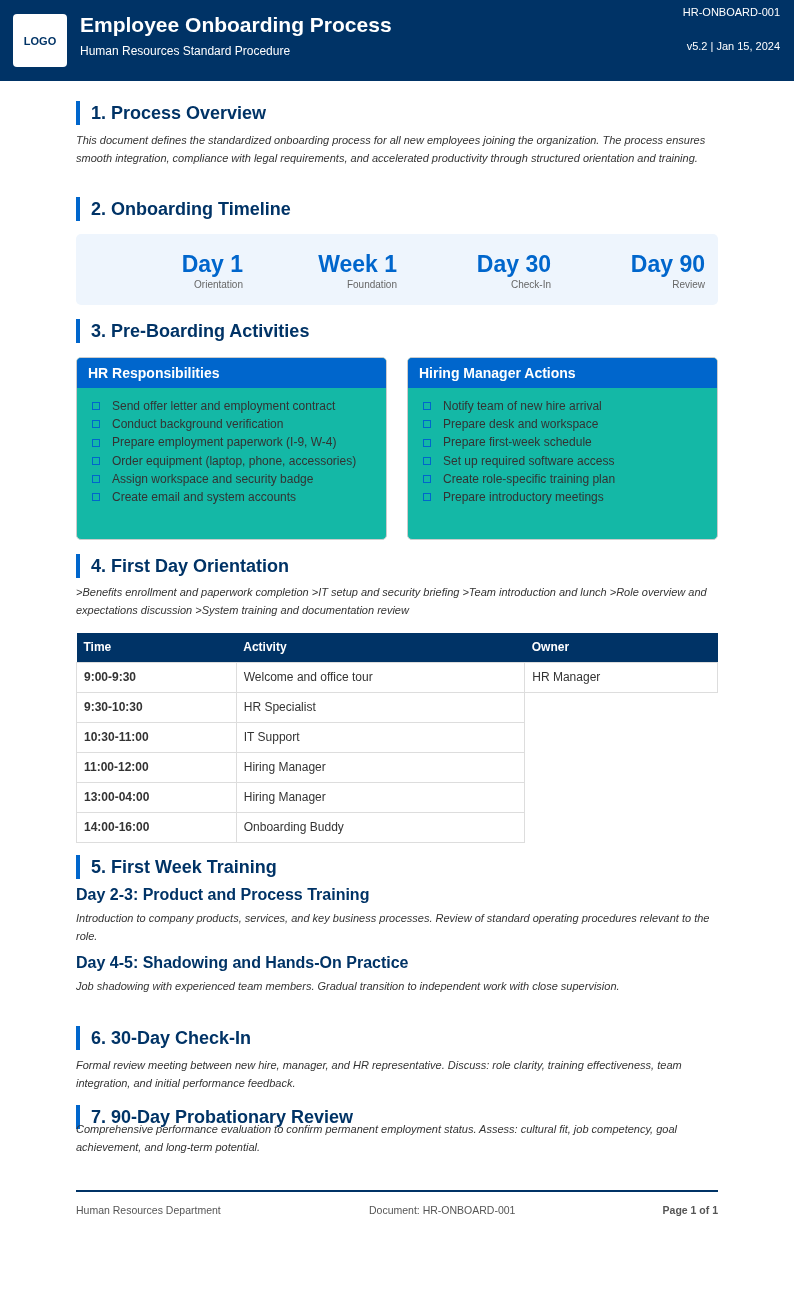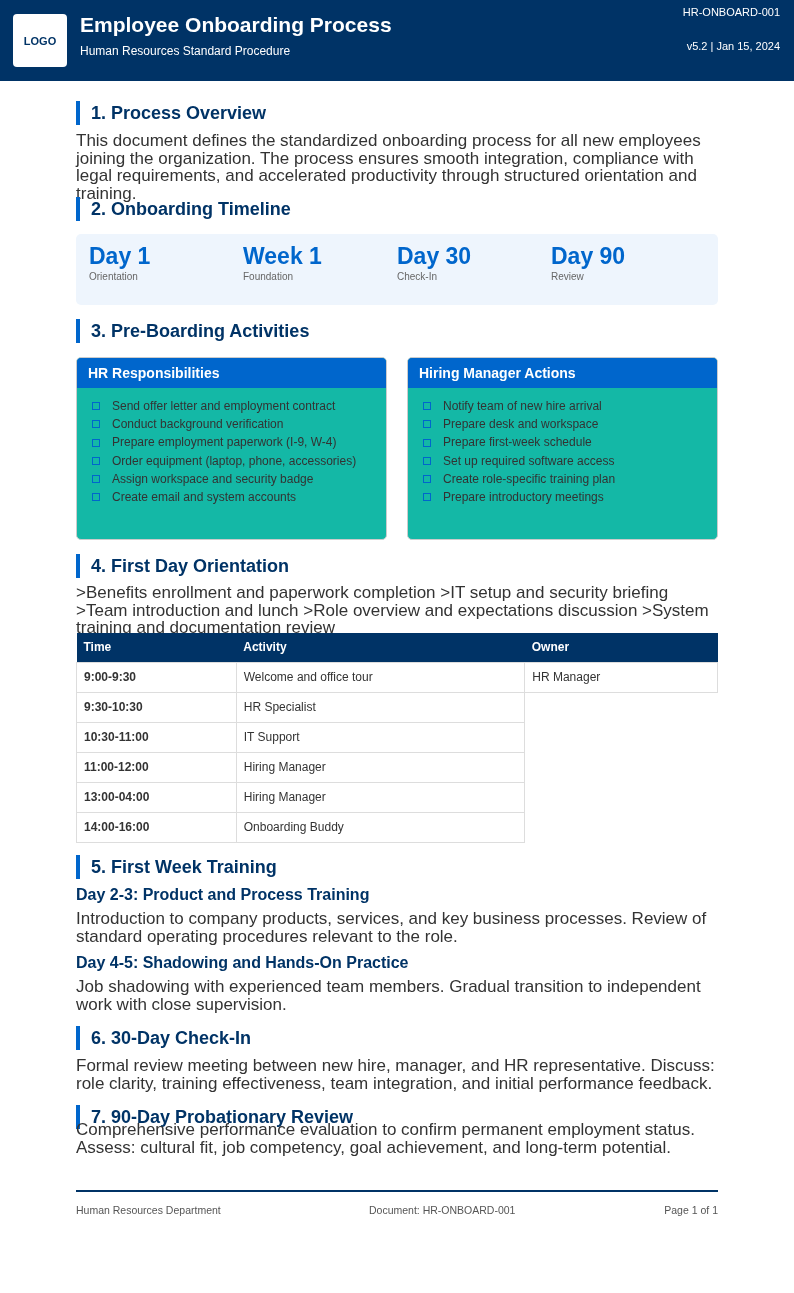--- a/index.html
+++ b/index.html
@@ -10,25 +10,25 @@
   .logo { position: absolute; left: 13px; top: 14px; width: 54px; height: 53px; background: #ffffff; border-radius: 4px;
           display: flex; align-items: center; justify-content: center; color: #003366; font-weight: bold; font-size: 11px; }
   .title { position: absolute; left: 80px; top: 13px; color: #ffffff; font-size: 21px; font-weight: bold; }
   .subtitle { position: absolute; left: 80px; top: 44px; color: #ffffff; font-size: 12px; }
   .meta1 { position: absolute; right: 14px; top: 6px; color: #ffffff; font-size: 11px; text-align: right; }
   .meta2 { position: absolute; right: 14px; top: 40px; color: #ffffff; font-size: 11px; text-align: right; }
 
   .content { position: absolute; left: 76px; top: 81px; width: 642px; }
   .h2 { position: absolute; left: 0; font-size: 18px; font-weight: bold; color: #003366; border-left: 4px solid #0066cc;
         padding-left: 11px; height: 24px; line-height: 24px; }
-  .p { position: absolute; left: 0; width: 642px; font-size: 17px; line-height: 17.5px; color: #333333; }
+  .p { position: absolute; left: 0; width: 642px; font-size: 11px; line-height: 17.5px; color: #333333; font-style: italic; }
   .h3 { position: absolute; left: 0; font-size: 16px; font-weight: bold; color: #003366; }
 
   .timeline { position: absolute; left: 0; top: 153px; width: 642px; height: 71px; background: #eef5fd; border-radius: 5px; display: flex; }
-  .tl-item { width: 154px; text-align: left; padding-top: 8px; }
+  .tl-item { width: 154px; text-align: right; padding-top: 16px; }
   .tl-item:first-child { margin-left: 13px; }
   .tl-big { font-size: 23px; font-weight: bold; color: #0066cc; line-height: 28px; }
   .tl-small { font-size: 10px; color: #666666; margin-top: 1px; }
 
   .card { position: absolute; top: 276px; width: 311px; height: 183px; background: #14b8a6; border: 1px solid #cccccc; border-radius: 5px; overflow: hidden; }
   .card-head { height: 30px; background: #0066cc; color: #ffffff; font-weight: bold; font-size: 14px; line-height: 30px; padding-left: 11px; }
   .card ul { list-style: none; padding: 9px 0 0 15px; }
   .card li { font-size: 12px; line-height: 18.2px; color: #333333; display: flex; align-items: center; }
   .chk { display: inline-block; width: 8px; height: 8px; border: 1px solid #0066cc; margin-right: 12px; flex-shrink: 0; }
 
@@ -191,13 +191,13 @@
   <div class="h2" style="top:945px;">6. 30-Day Check-In</div>
   <div class="p" style="top:976px;">Formal review meeting between new hire, manager, and HR representative. Discuss: role clarity, training effectiveness, team integration, and initial performance feedback.</div>
 
   <div class="h2" style="top:1024px;">7. 90-Day Probationary Review</div>
   <div class="p" style="top:1040px;">Comprehensive performance evaluation to confirm permanent employment status. Assess: cultural fit, job competency, goal achievement, and long-term potential.</div>
 </div>
 
 <div class="footer-line"></div>
 <div class="foot" style="left:76px;">Human Resources Department</div>
 <div class="foot" style="left:369px;">Document: HR-ONBOARD-001</div>
-<div class="foot" style="right:76px;">Page 1 of 1</div>
+<div class="foot" style="right:76px;font-weight:bold;">Page 1 of 1</div>
 
 </body></html>

